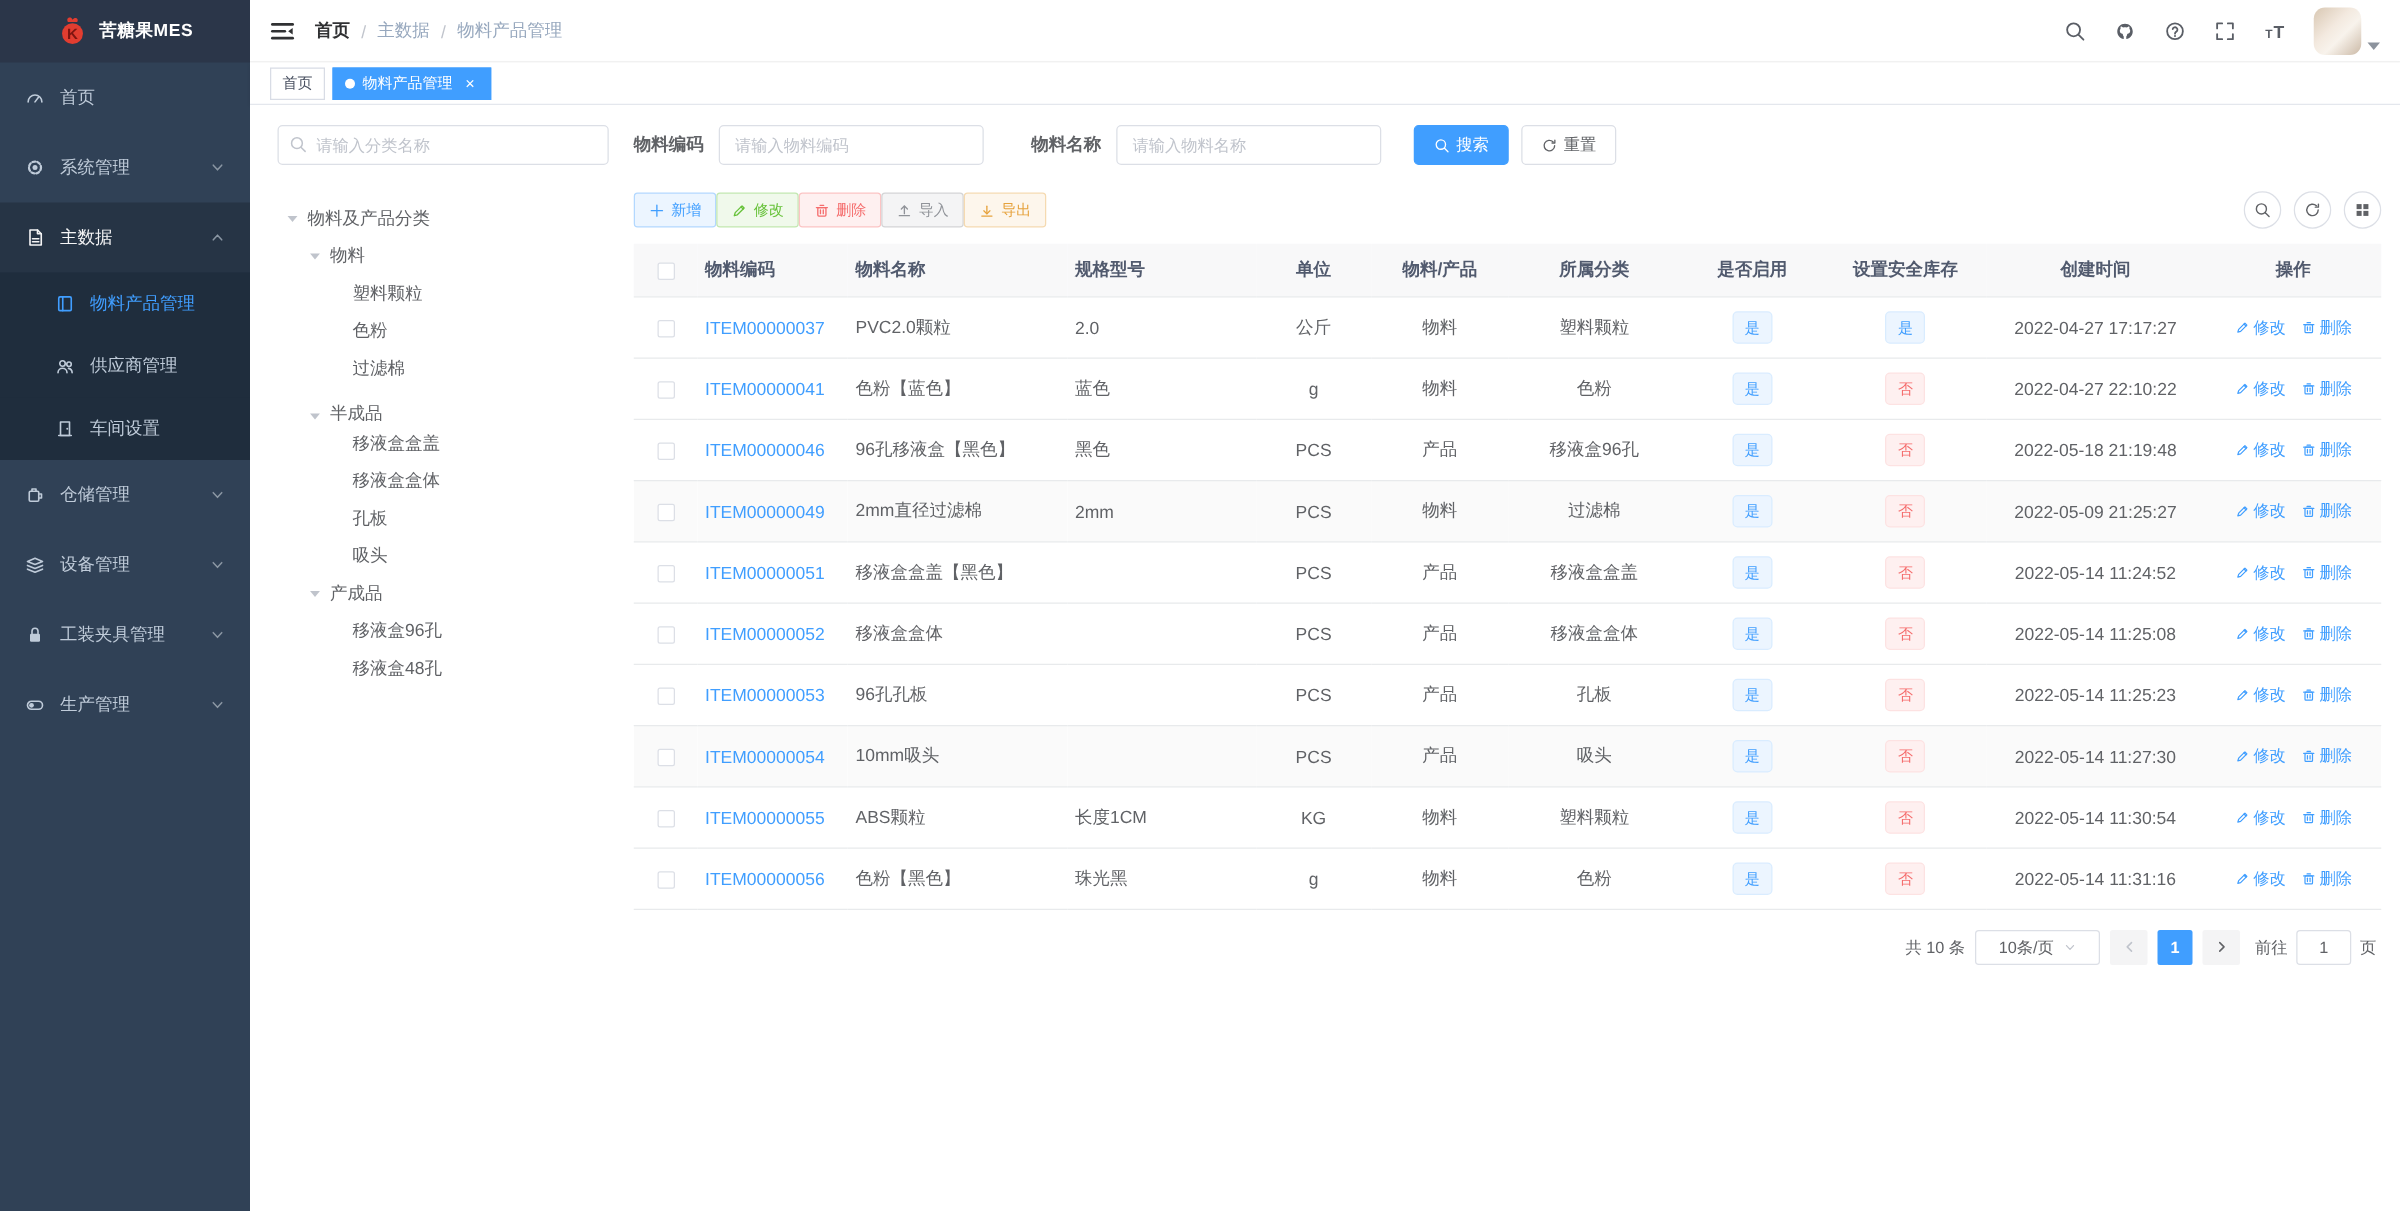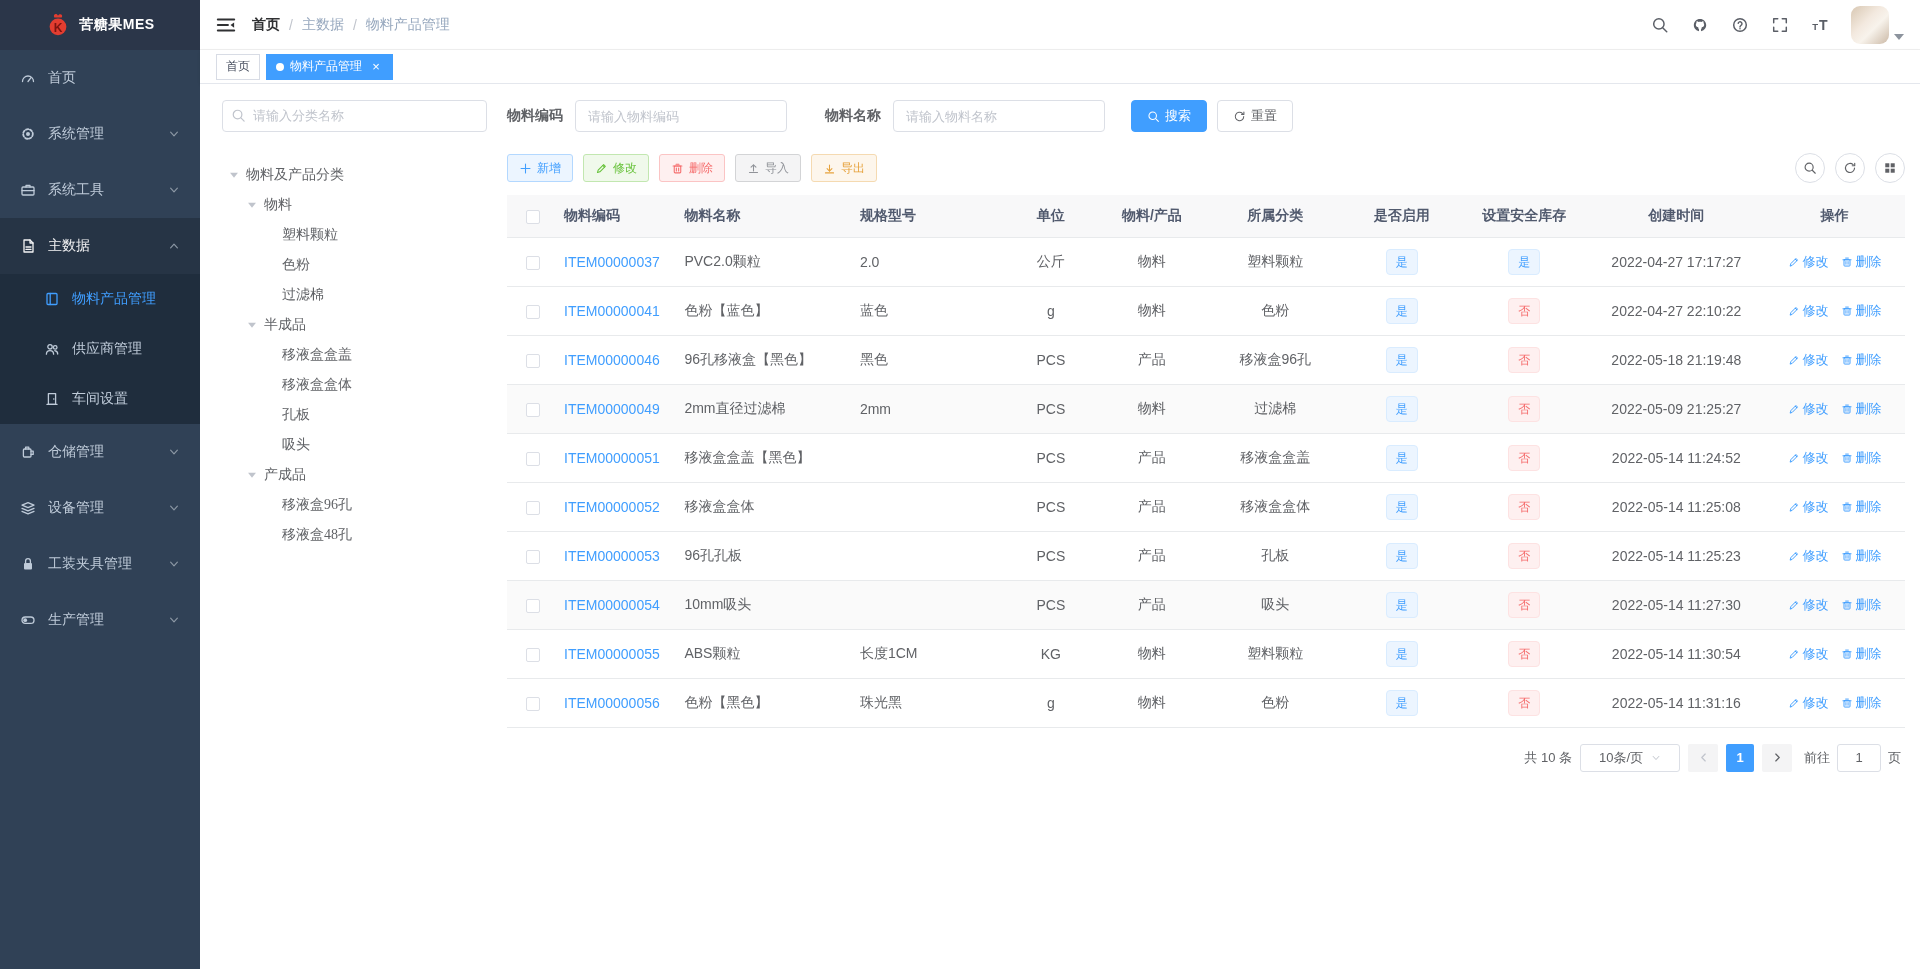--- a/index.html
+++ b/index.html
@@ -40,41 +40,41 @@
 
   .tagbar { height:34px; background:#fff; border-bottom:1px solid #e4e7ed; box-shadow:0 1px 3px rgba(0,0,0,.08); display:flex; align-items:center; padding:0 16px; gap:6px; }
   .tag { height:26px; display:inline-flex; align-items:center; padding:0 9px; border:1px solid #d8dce5; background:#fff; color:#495060; font-size:12px; cursor:pointer; }
   .tag.active { background:#409eff; border-color:#409eff; color:#fff; }
   .tag-dot { width:8px; height:8px; border-radius:50%; background:#fff; margin-right:6px; }
   .tag-close { margin-left:7px; font-size:13px; line-height:1; border-radius:50%; width:14px; height:14px; text-align:center; }
 
   .content { flex:1; display:flex; padding:16px 15px 0 22px; background:#fff; min-height:0; }
 
   
-  .tree-panel { width:265px; flex:0 0 265px; margin-right:20px;font-family:Liberation Serif, serif; }
+  .tree-panel { width:265px; flex:0 0 265px; margin-right:20px; }
   .tree-search { position:relative; }
   .tree-search input { width:100%; height:32px; border:1px solid #dcdfe6; border-radius:4px; padding:0 10px 0 30px; font-size:13px; color:#606266; outline:none; font-family:inherit; }
   .tree-search input::placeholder { color:#c0c4cc; }
   .tree-search .ts-icon { position:absolute; left:9px; top:8px; width:15px; height:15px; color:#c0c4cc; }
   .tree { margin-top:28px; }
   .tree-node { height:30px; display:flex; align-items:center; font-size:14px; color:#606266; cursor:pointer; }
   .tn-caret { width:16px; height:16px; color:#c0c4cc; display:inline-flex; align-items:center; justify-content:center; flex:0 0 16px; }
 
   
   .right-sec { flex:1; min-width:0; display:flex; flex-direction:column; }
   .filter-row { display:flex; align-items:center; gap:10px; }
   .f-label { font-size:14px; font-weight:700; color:#606266; margin-right:2px; }
   .f-input { width:212px; height:32px; border:1px solid #dcdfe6; border-radius:4px; padding:0 12px; font-size:13px; color:#606266; outline:none; font-family:inherit; }
   .f-input::placeholder { color:#c0c4cc; }
   .f-gap { width:18px; }
   .btn { display:inline-flex; align-items:center; gap:5px; border-radius:4px; cursor:pointer; font-size:13px; border:1px solid #dcdfe6; background:#fff; color:#606266; height:32px; padding:0 15px; white-space:nowrap; }
   .btn .b-icon { width:13px; height:13px; display:inline-flex; }
   .btn-primary { background:#409eff; border-color:#409eff; color:#fff; }
 
-  .toolbar-row { margin-top:21px; display:flex; align-items:center; gap:10px; }
+  .toolbar-row { margin-top:21px; display:flex; align-items:center; gap:0; }
   .btn-sm { height:28px; padding:0 11px; font-size:12px; border-radius:3px; }
   .btn-plain-primary { color:#409eff; background:#ecf5ff; border-color:#b3d8ff; }
   .btn-plain-success { color:#67c23a; background:#f0f9eb; border-color:#c2e7b0; }
   .btn-plain-danger  { color:#f56c6c; background:#fef0f0; border-color:#fbc4c4; }
   .btn-plain-info    { color:#909399; background:#f4f4f5; border-color:#d3d4d6; }
   .btn-plain-warning { color:#e6a23c; background:#fdf6ec; border-color:#f5dab1; }
   .tb-right { margin-left:auto; display:flex; gap:10px; }
   .circle-btn { width:30px; height:30px; border-radius:50%; border:1px solid #dcdfe6; background:#fff; color:#606266; display:flex; align-items:center; justify-content:center; cursor:pointer; }
   .circle-btn svg { width:14px; height:14px; }
 
@@ -131,35 +131,20 @@
           <span class="mi-label">首页</span>
         </div>
         <div class="menu-item">
           <span class="mi-icon">
             <svg viewBox="0 0 16 16" width="100%" height="100%" fill="none" stroke="currentColor" stroke-width="1.3" stroke-linecap="round" stroke-linejoin="round">
               <circle cx="8" cy="8" r="2" fill="currentColor" stroke="none"></circle>
               <circle cx="8" cy="8" r="4.8" stroke-width="1.8" stroke-dasharray="2.3 1.7"></circle>
             </svg>
           </span>
           <span class="mi-label">系统管理</span>
-          <span class="mi-caret">
-            <svg viewBox="0 0 16 16" width="100%" height="100%" fill="none" stroke="currentColor" stroke-width="1.3" stroke-linecap="round" stroke-linejoin="round">
-              <polyline points="3.5,5.5 8,10.5 12.5,5.5" stroke-width="1.6"></polyline>
-            </svg>
-          </span>
-        </div>
-        <div class="menu-item">
-          <span class="mi-icon">
-            <svg viewBox="0 0 16 16" width="100%" height="100%" fill="none" stroke="currentColor" stroke-width="1.3" stroke-linecap="round" stroke-linejoin="round">
-              <rect x="2" y="5" width="12" height="8" rx="1"></rect>
-              <path d="M6 5V3.4h4V5"></path>
-              <line x1="2" y1="8.6" x2="14" y2="8.6"></line>
-            </svg>
-          </span>
-          <span class="mi-label">系统工具</span>
           <span class="mi-caret">
             <svg viewBox="0 0 16 16" width="100%" height="100%" fill="none" stroke="currentColor" stroke-width="1.3" stroke-linecap="round" stroke-linejoin="round">
               <polyline points="3.5,5.5 8,10.5 12.5,5.5" stroke-width="1.6"></polyline>
             </svg>
           </span>
         </div>
         <div class="menu-item open">
           <span class="mi-icon">
             <svg viewBox="0 0 16 16" width="100%" height="100%" fill="none" stroke="currentColor" stroke-width="1.3" stroke-linecap="round" stroke-linejoin="round">
               <path d="M4 2h6l3 3v9H4z"></path>
@@ -371,21 +356,21 @@
               <span style="margin-left: 4px;">塑料颗粒</span>
             </div>
             <div class="tree-node" style="padding-left: 40px;">
               <span class="tn-caret"></span>
               <span style="margin-left: 4px;">色粉</span>
             </div>
             <div class="tree-node" style="padding-left: 40px;">
               <span class="tn-caret"></span>
               <span style="margin-left: 4px;">过滤棉</span>
             </div>
-            <div class="tree-node" style="padding-left: 22px;">
+            <div class="tree-node" style="padding-left: 22px; align-items: flex-end;">
               <span class="tn-caret" style="width: 14px; height: 14px;">
                 <svg viewBox="0 0 16 16" width="100%" height="100%" fill="none" stroke="currentColor" stroke-width="1.3" stroke-linecap="round" stroke-linejoin="round">
                   <path d="M3.5 5.5l4.5 5.5 4.5-5.5z" fill="currentColor" stroke="none"></path>
                 </svg>
               </span>
               <span style="margin-left: 4px;">半成品</span>
             </div>
             <div class="tree-node" style="padding-left: 40px;">
               <span class="tn-caret"></span>
               <span style="margin-left: 4px;">移液盒盒盖</span>

